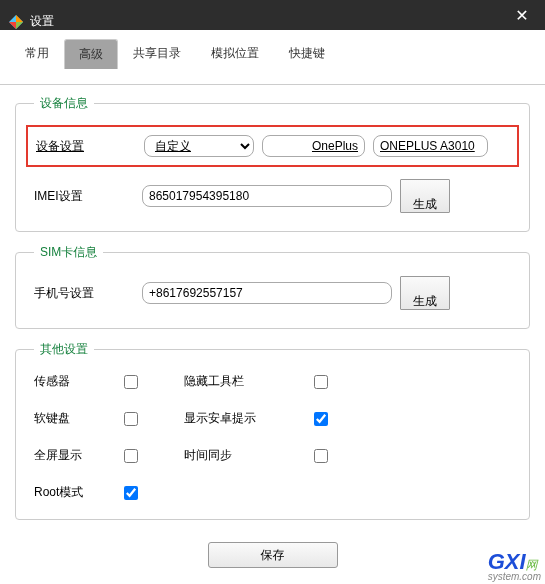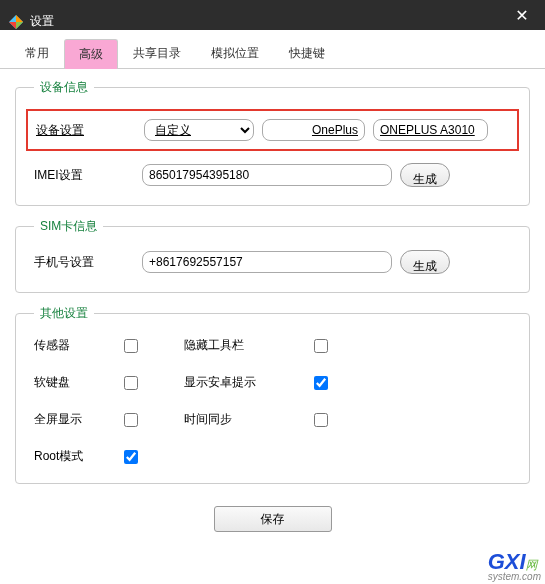--- a/index.html
+++ b/index.html
@@ -1,41 +1,41 @@
 <!DOCTYPE html>
 <html><head>
   <meta charset="utf-8">
   <style>
     * { box-sizing: border-box; margin: 0; padding: 0; font-family: "Microsoft YaHei", sans-serif; font-size: 12px; }
     body { width: 545px; height: 584px; background: #fff; position: relative; }
     .titlebar { height: 30px; background: #2d2d2d; color: #fff; display: flex; align-items: flex-end; padding: 0 8px; }
     .title-icon { width: 16px; height: 16px; margin-right: 6px; }
     .title-text { flex: 1; }
     .close-btn { width: 30px; height: 30px; display: flex; align-items: center; justify-content: center; cursor: pointer; color: #fff; font-size: 16px; }
-    .tabs { display: flex; border-bottom: 1px solid #ccc; padding: 8px 10px 0; background: #fff; align-items: center; }
+    .tabs { display: flex; border-bottom: 1px solid #ccc; padding: 8px 10px 16px; background: #fff; align-items: center; }
     .tab { padding: 6px 14px; border: 1px solid transparent; border-bottom: none; cursor: pointer; color: #333; }
-    .tab.active { border-color: #ccc; background: #f9a8d4; border-radius: 3px 3px 0 0; position: relative; top: 1px; }
+    .tab.active { border-color: #ccc; background: #a3a3a3; border-radius: 3px 3px 0 0; position: relative; top: 1px; }
     .content { padding: 10px 15px; }
     fieldset { border: 1px solid #ccc; border-radius: 4px; padding: 15px 18px 18px; margin-bottom: 12px; }
     legend { padding: 0 6px; color: #15803d; }
     .row { display: flex; align-items: center; margin-bottom: 10px; gap: 8px; }
     .row:last-child { margin-bottom: 0; }
     .label { width: 100px; }
     .highlight-box { border: 2px solid #e3392e; padding: 8px; margin: -2px -8px 12px -8px; text-decoration: underline; }
     .highlight-box .row { margin-bottom: 0; }
     select, input[type="text"] { height: 22px; padding: 2px 6px; border: 1px solid #aaa; border-radius: 8px; background: #fff; }
     select.dropdown { width: 110px; }
     input.field1 { width: 103px; text-align: right; }
     input.field2 { width: 115px; }
     input.wide { width: 250px; }
-    button.btn { height: 24px; padding: 7px 12px; border: 1px solid #999; border-radius: 12px; background: linear-gradient(#fafafa, #e8e8e8); cursor: pointer; }
+    button.btn { height: 24px; padding: 16px 12px; border: 1px solid #999; border-radius: 1px; background: linear-gradient(#fafafa, #e8e8e8); cursor: pointer; }
     .checkbox-grid { display: grid; grid-template-columns: 90px 60px 130px 60px; row-gap: 20px; align-items: center; }
     input[type="checkbox"] { width: 14px; height: 14px; }
     .footer { text-align: center; padding: 10px 0 4px; }
-    button.save-btn { width: 118px; height: 26px; border: 1px solid #999; border-radius: 3px; background: linear-gradient(#fafafa, #e8e8e8); cursor: pointer; }
+    button.save-btn { width: 130px; height: 26px; border: 1px solid #999; border-radius: 3px; background: linear-gradient(#fafafa, #e8e8e8); cursor: pointer; }
     .watermark { position: absolute; bottom: 2px; right: 4px; font-family: Arial; font-style: italic; font-size: 18px; pointer-events: none; }
     .wm1 { color: #1d4ed8; font-weight: bold; font-size: 22px; }
     .wm2 { color: #6bbb44; }
     .wm3 { color: #888; font-size: 10px; display: block; text-align: right; margin-top: -4px; }
   </style>
 </head>
 <body>
 
 <div class="titlebar">
   <svg class="title-icon" viewBox="0 0 16 16">

